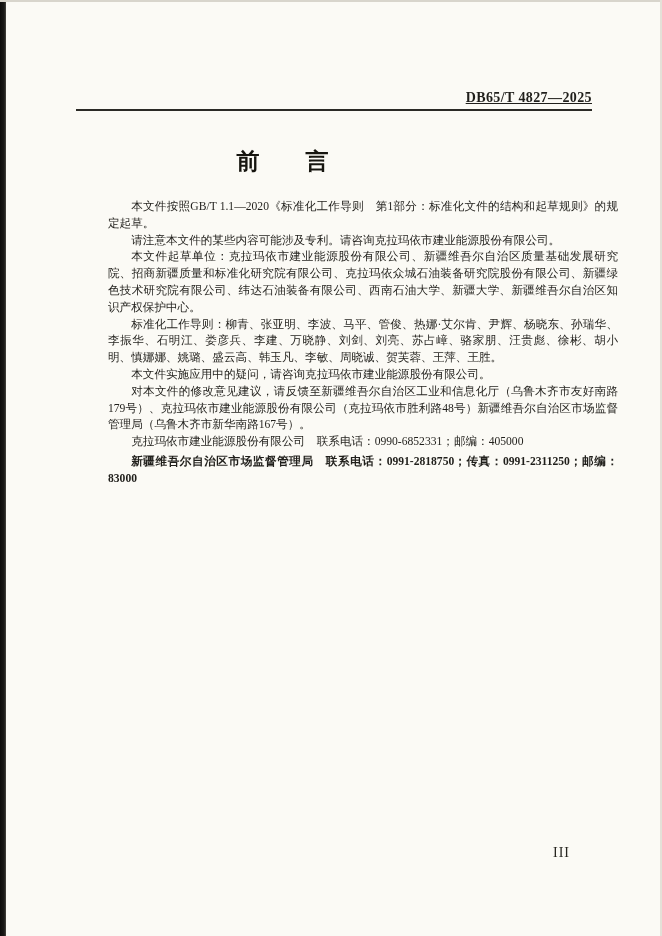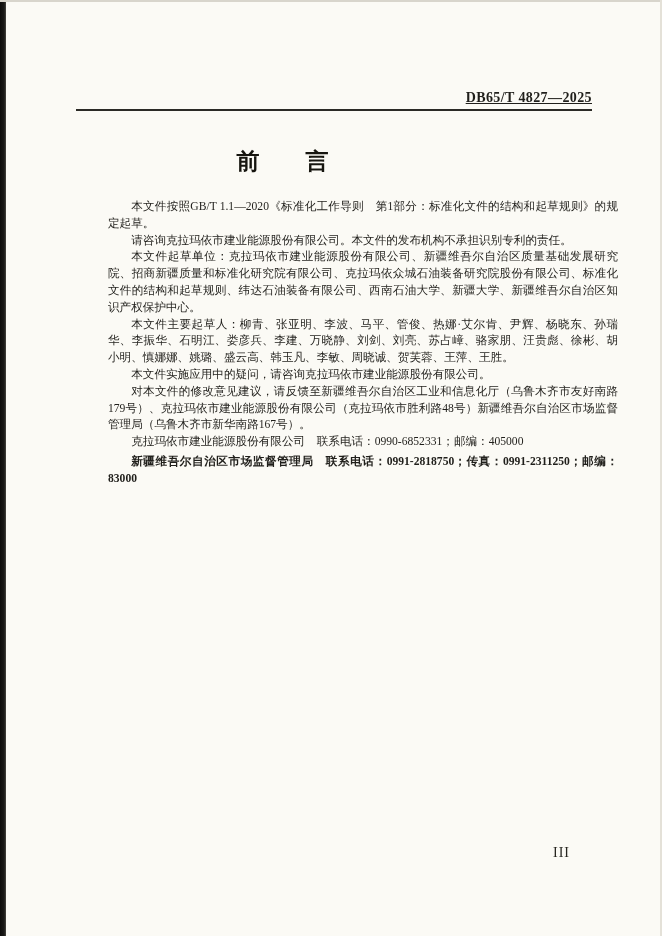--- a/index.html
+++ b/index.html
@@ -97,22 +97,22 @@
 <div class="scan-edge-right"></div>
 
 <div class="doc-number">DB65/T 4827—2025</div>
 
 <div class="header-rule"></div>
 
 <h1 class="page-title">前　　言</h1>
 
 <div class="body-text">
   <p>本文件按照GB/T 1.1—2020《标准化工作导则　第1部分：标准化文件的结构和起草规则》的规定起草。</p>
-  <p>请咨询克拉玛依市建业能源股份有限公司。本文件的发布机构不承担识别专利的责任。</p>
-  <p>本文件起草单位：克拉玛依市建业能源股份有限公司、新疆维吾尔自治区质量基础发展研究院、招商新疆质量和标准化研究院有限公司、克拉玛依众城石油装备研究院股份有限公司、标准化文件的结构和起草规则、纬达石油装备有限公司、西南石油大学、新疆大学、新疆维吾尔自治区知识产权保护中心。</p>
-  <p>本文件主要起草人：柳青、张亚明、李波、马平、管俊、热娜·艾尔肯、尹辉、杨晓东、孙瑞华、李振华、石明江、娄彦兵、李建、万晓静、刘剑、刘亮、苏占嶂、骆家朋、汪贵彪、徐彬、胡小明、慎娜娜、姚璐、盛云高、韩玉凡、李敏、周晓诚、贺芙蓉、王萍、王胜。</p>
+  <p>请注意本文件的某些内容可能涉及专利。请咨询克拉玛依市建业能源股份有限公司。</p>
+  <p>本文件起草单位：克拉玛依市建业能源股份有限公司、新疆维吾尔自治区质量基础发展研究院、招商新疆质量和标准化研究院有限公司、克拉玛依众城石油装备研究院股份有限公司、新疆绿色技术研究院有限公司、纬达石油装备有限公司、西南石油大学、新疆大学、新疆维吾尔自治区知识产权保护中心。</p>
+  <p>标准化工作导则：柳青、张亚明、李波、马平、管俊、热娜·艾尔肯、尹辉、杨晓东、孙瑞华、李振华、石明江、娄彦兵、李建、万晓静、刘剑、刘亮、苏占嶂、骆家朋、汪贵彪、徐彬、胡小明、慎娜娜、姚璐、盛云高、韩玉凡、李敏、周晓诚、贺芙蓉、王萍、王胜。</p>
   <p>本文件实施应用中的疑问，请咨询克拉玛依市建业能源股份有限公司。</p>
   <p>对本文件的修改意见建议，请反馈至新疆维吾尔自治区工业和信息化厅（乌鲁木齐市友好南路179号）、克拉玛依市建业能源股份有限公司（克拉玛依市胜利路48号）新疆维吾尔自治区市场监督管理局（乌鲁木齐市新华南路167号）。</p>
   <p>克拉玛依市建业能源股份有限公司　联系电话：0990-6852331；邮编：405000</p>
   <p class="gap-sm">新疆维吾尔自治区市场监督管理局　联系电话：0991-2818750；传真：0991-2311250；邮编：83000</p>
 </div>
 
 <div class="page-number">III</div>
 
 </body></html>

